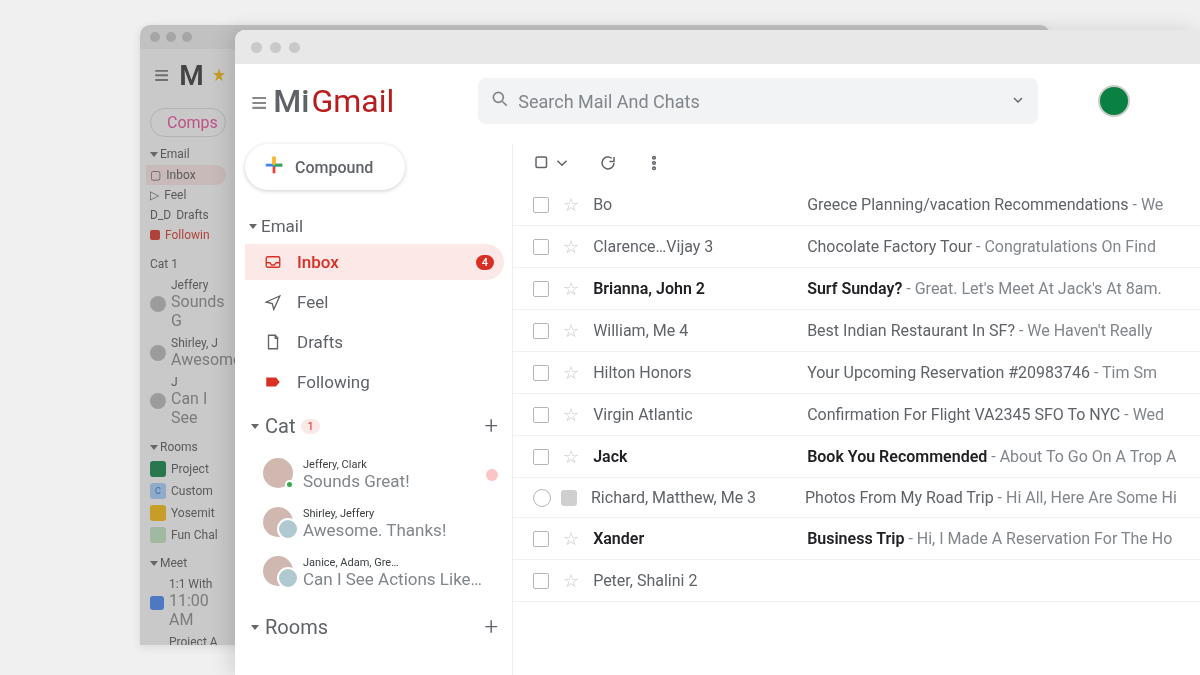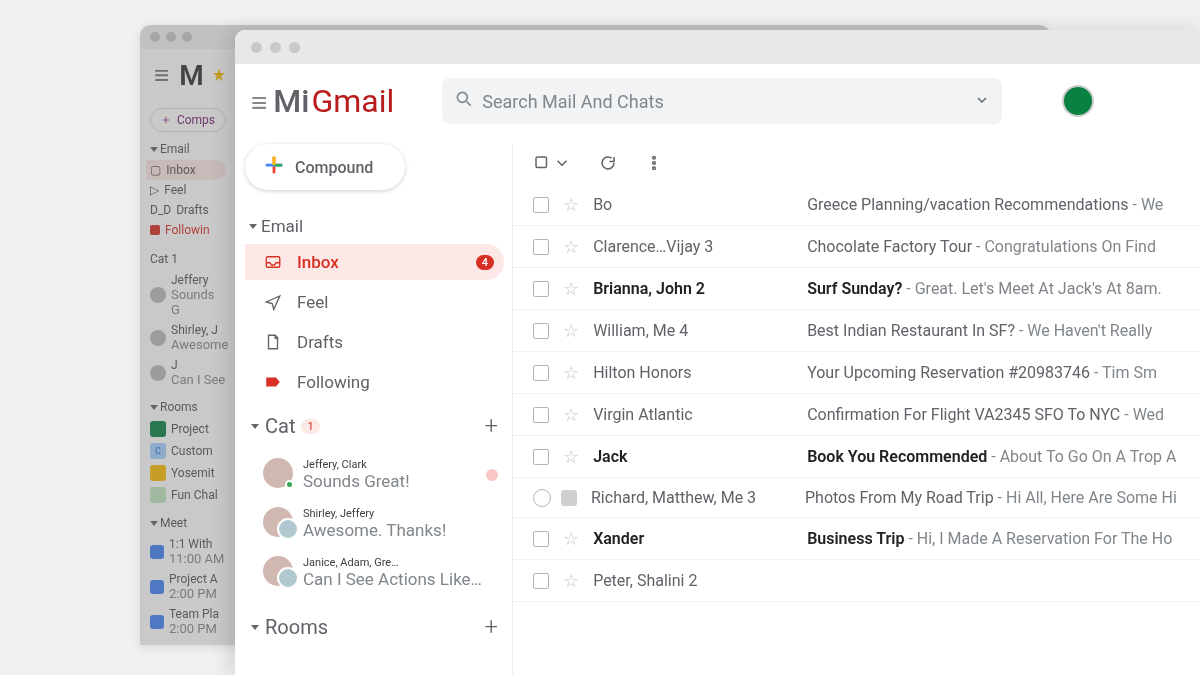--- a/index.html
+++ b/index.html
@@ -25,27 +25,27 @@
   .dot { width:10px;height:10px;border-radius:50%; background:#c9c9c9;}
   .bg-logo {
     display:flex; align-items:center; gap:6px;
     padding: 10px 14px; font-size:28px; color:#555; font-weight:500;
   }
   .bg-logo .eq { font-size:26px; color:#777; margin-right:4px;}
   .bg-logo .m { font-weight:600; color:#333;}
   .bg-logo .gico { width:18px;height:18px; }
   .bg-content { display:flex; }
   .bg-sidebar { width: 90px; padding: 6px 4px 6px 10px; font-size:12px; color:#444; }
-  .bg-pill { display:flex; align-items:center; gap:6px; background:#fff; border:1px solid #ddd; border-radius:18px; padding:4px 10px; font-size:12px; color:#701a75;}
+  .bg-pill { display:flex; align-items:center; gap:6px; background:#fff; border:1px solid #ddd; border-radius:18px; padding:4px 10px; font-size:16px; color:#ec4899;}
   .bg-section-title { font-size:12px; color:#555; margin:10px 0 4px; display:flex; align-items:center; gap:2px;}
   .tri { width:0;height:0;border-left:4px solid transparent;border-right:4px solid transparent;border-top:5px solid #666; display:inline-block;}
   .bg-item { display:flex; align-items:center; gap:5px; padding:3px 0; font-size:12px; color:#555;}
   .bg-item.active { color:#d93025;}
   .bg-item.sel { background:#fce8e6; border-radius:0 12px 12px 0; padding-left:4px; margin-left:-4px;}
-  .muted { color:#888; font-size:13px;}
+  .muted { color:#888; font-size:16px;}
   .avatar-sm { width:16px;height:16px;border-radius:50%; background:#bbb; flex-shrink:0;}
   .avatar-sq { width:16px;height:16px;border-radius:3px; background:#bbb; flex-shrink:0;}
   .cal-sq { width:14px;height:14px; background:#4285f4; border-radius:3px; flex-shrink:0;}
 
   
   .fg-window {
     position: absolute;
     top: 30px; left: 235px;
     width: 965px; height: 645px;
     background:#fff;
@@ -60,21 +60,21 @@
   .fg-header {
     display:flex; align-items:center; padding: 14px 20px 20px 16px; gap:20px;
   }
   .brand { display:flex; align-items:baseline; gap:2px; font-size:32px; color:#5f6368; font-weight:400;}
   .brand .eq { color:#888; font-size:28px; margin-right:4px;}
   .brand .m1 { font-weight:500; }
   .brand .gmail { color:#b91c1c; }
   .searchbar {
     flex:1; max-width:560px; height:46px; background:#f1f3f4; border-radius:8px;
     display:flex; align-items:center; padding:0 12px; color:#80868b; font-size:18px;
-    margin-left: 28px;
+    margin-left: 64px;
     position:relative;
   }
   .searchbar input { border:none; background:transparent; flex:1; font-size:18px; color:#5f6368; outline:none;}
   .searchbar input::placeholder{ color:#80868b;}
   .chev { margin-left:auto; color:#5f6368; font-size:18px;}
   .acct { width:32px;height:32px;border-radius:50%; background:#0b8043; border:2px solid #ccc; margin-left:40px; flex-shrink:0;}
 
   .fg-body { display:flex; height: calc(100% - 34px - 74px);}
   .fg-sidebar {
     width: 278px; padding: 0 8px 0 10px; display:flex; flex-direction:column; gap:4px;

